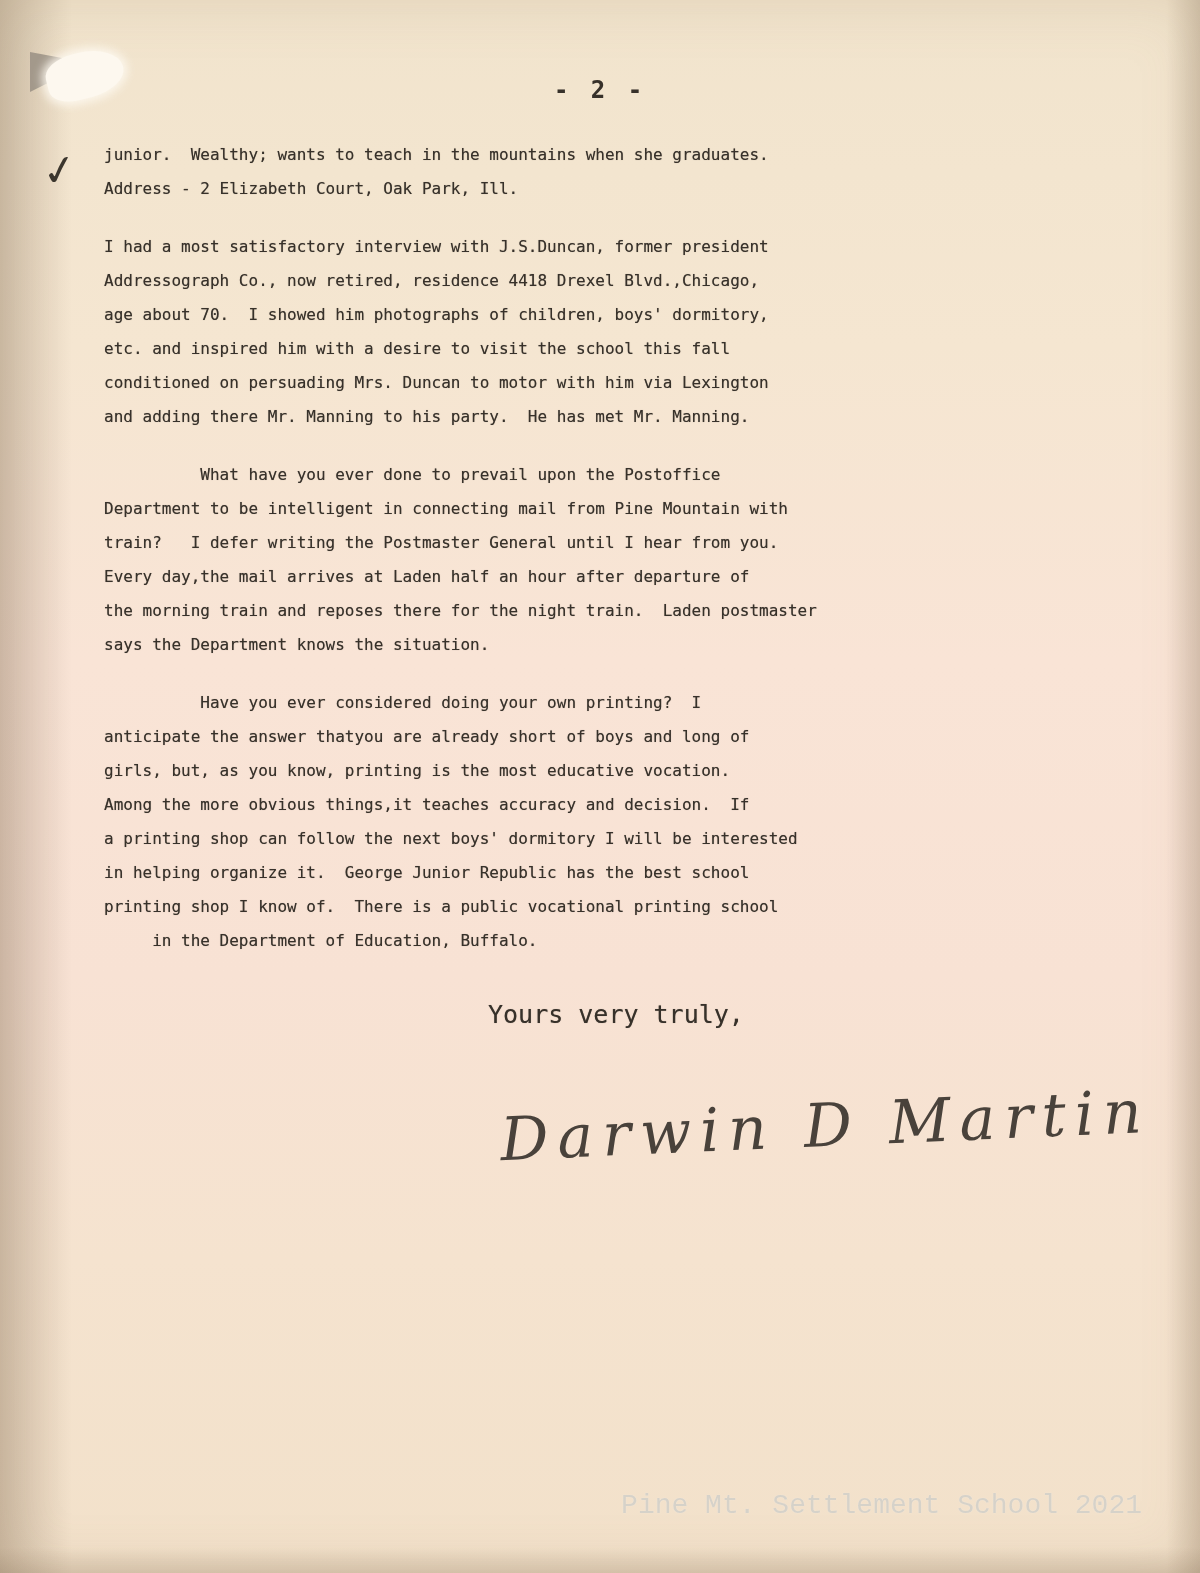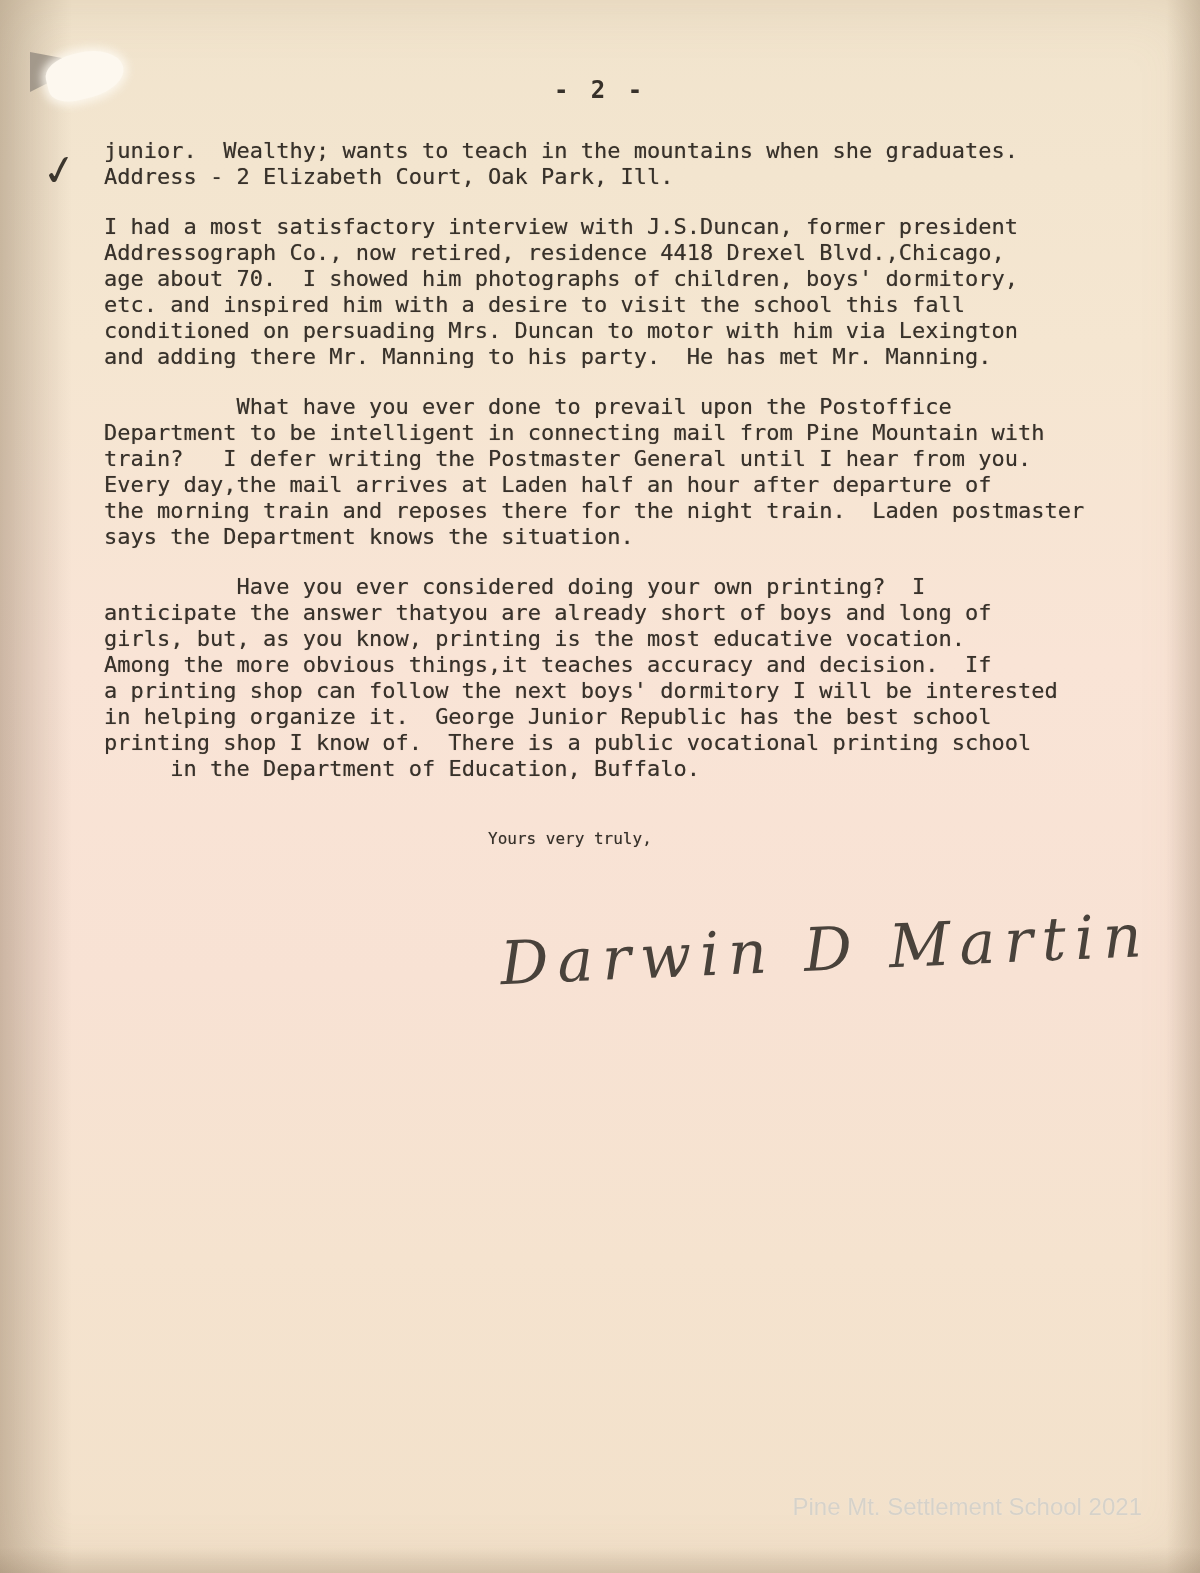--- a/index.html
+++ b/index.html
@@ -86,48 +86,48 @@
     font-family: "DejaVu Sans", sans-serif;
   }
   .content {
     position: absolute;
     left: 104px;
     top: 138px;
     right: 46px;
   }
   .para {
     margin: 0 0 24px 0;
-    font-size: 22px;
-    line-height: 26px;
+    font-size: 16px;
+    line-height: 34px;
     white-space: pre-wrap;
     text-shadow: 0 0 0.7px rgba(55, 49, 42, 0.55);
   }
   .closing {
     margin: 44px 0 0 384px;
-    font-size: 16px;
+    font-size: 25px;
     line-height: 26px;
     white-space: pre-wrap;
     text-shadow: 0 0 0.7px rgba(55, 49, 42, 0.55);
   }
   .signature {
     margin: 62px 0 0 396px;
     font-family: "DejaVu Serif", "Liberation Serif", serif;
     font-style: italic;
     font-size: 60px;
     letter-spacing: 9px;
     color: #49423b;
     transform: rotate(-2.5deg);
     white-space: nowrap;
   }
   .watermark {
     position: absolute;
     right: 58px;
     bottom: 52px;
-    font-family: Liberation Sans, sans-serif;
-    font-size: 24px;
+    font-family: Liberation Mono, monospace;
+    font-size: 28px;
     color: rgba(212, 208, 199, 0.95);
     text-shadow: 0 0 1px rgba(255, 255, 255, 0.5);
   }
 </style>
 </head>
 <body>
 
 <div class="page">
 
   <div class="shade-left"></div>

